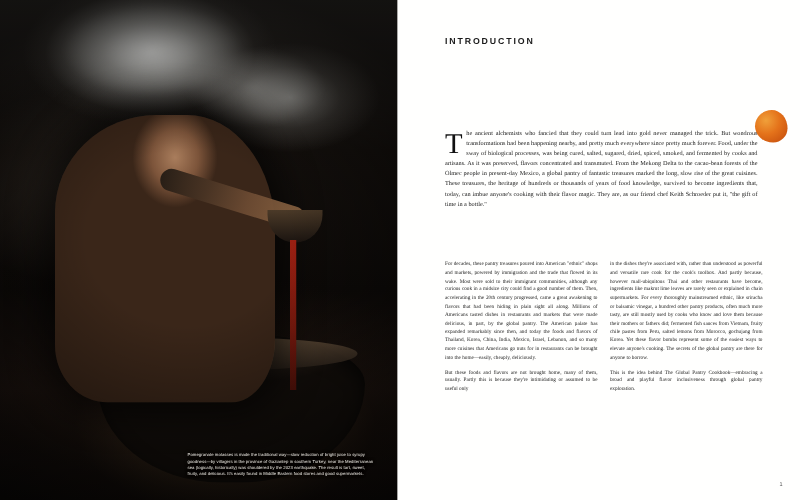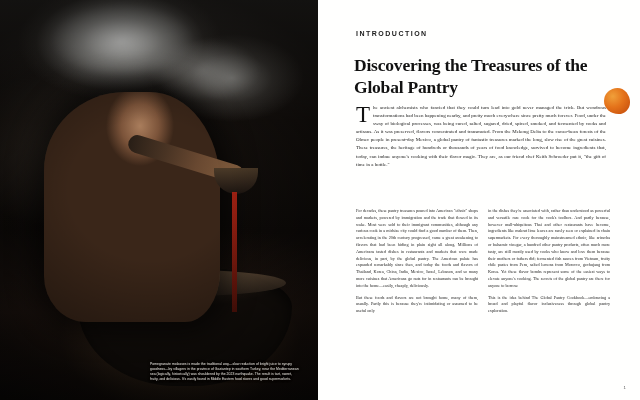--- a/index.html
+++ b/index.html
@@ -244,21 +244,20 @@
     <div class="photo-ladle"></div>
     <div class="photo-pour"></div>
     <div class="photo-vignette"></div>
     <div class="photo-caption">Pomegranate molasses is made the traditional way—slow reduction of bright juice to syrupy goodness—by villagers in the province of Gaziantep in southern Turkey, near the Mediterranean sea (logically, historically) was shouldered by the 2023 earthquake. The result is tart, sweet, fruity, and delicious. It's easily found in Middle Eastern food stores and good supermarkets.</div>
   </div>
 
   <div class="gutter"></div>
 
   <div class="page-right">
     <div class="kicker">INTRODUCTION</div>
-    <h1 class="headline">Discovering the Treasures of the Global Pantry</h1>
     <div class="blob"></div>
     <div class="dropcap-para">
       <span class="dropcap">T</span><span>he ancient alchemists who fancied that they could turn lead into gold never managed the trick. But wondrous transformations had been happening nearby, and pretty much everywhere since pretty much forever. Food, under the sway of biological processes, was being cured, salted, sugared, dried, spiced, smoked, and fermented by cooks and artisans. As it was preserved, flavors concentrated and transmuted. From the Mekong Delta to the cacao-bean forests of the Olmec people in present-day Mexico, a global pantry of fantastic treasures marked the long, slow rise of the great cuisines. These treasures, the heritage of hundreds or thousands of years of food knowledge, survived to become ingredients that, today, can imbue anyone's cooking with their flavor magic. They are, as our friend chef Keith Schroeder put it, "the gift of time in a bottle."</span>
     </div>
 
     <div class="columns">
       <div class="col">
         <p>For decades, these pantry treasures poured into American "ethnic" shops and markets, powered by immigration and the trade that flowed in its wake. Most were sold to their immigrant communities, although any curious cook in a midsize city could find a good number of them. Then, accelerating in the 20th century progressed, came a great awakening to flavors that had been hiding in plain sight all along. Millions of Americans tasted dishes in restaurants and markets that were made delicious, in part, by the global pantry. The American palate has expanded remarkably since then, and today the foods and flavors of Thailand, Korea, China, India, Mexico, Israel, Lebanon, and so many more cuisines that Americans go nuts for in restaurants can be brought into the home—easily, cheaply, deliciously.</p>
         <p>But these foods and flavors are not brought home, many of them, usually. Partly this is because they're intimidating or assumed to be useful only</p>
       </div>

